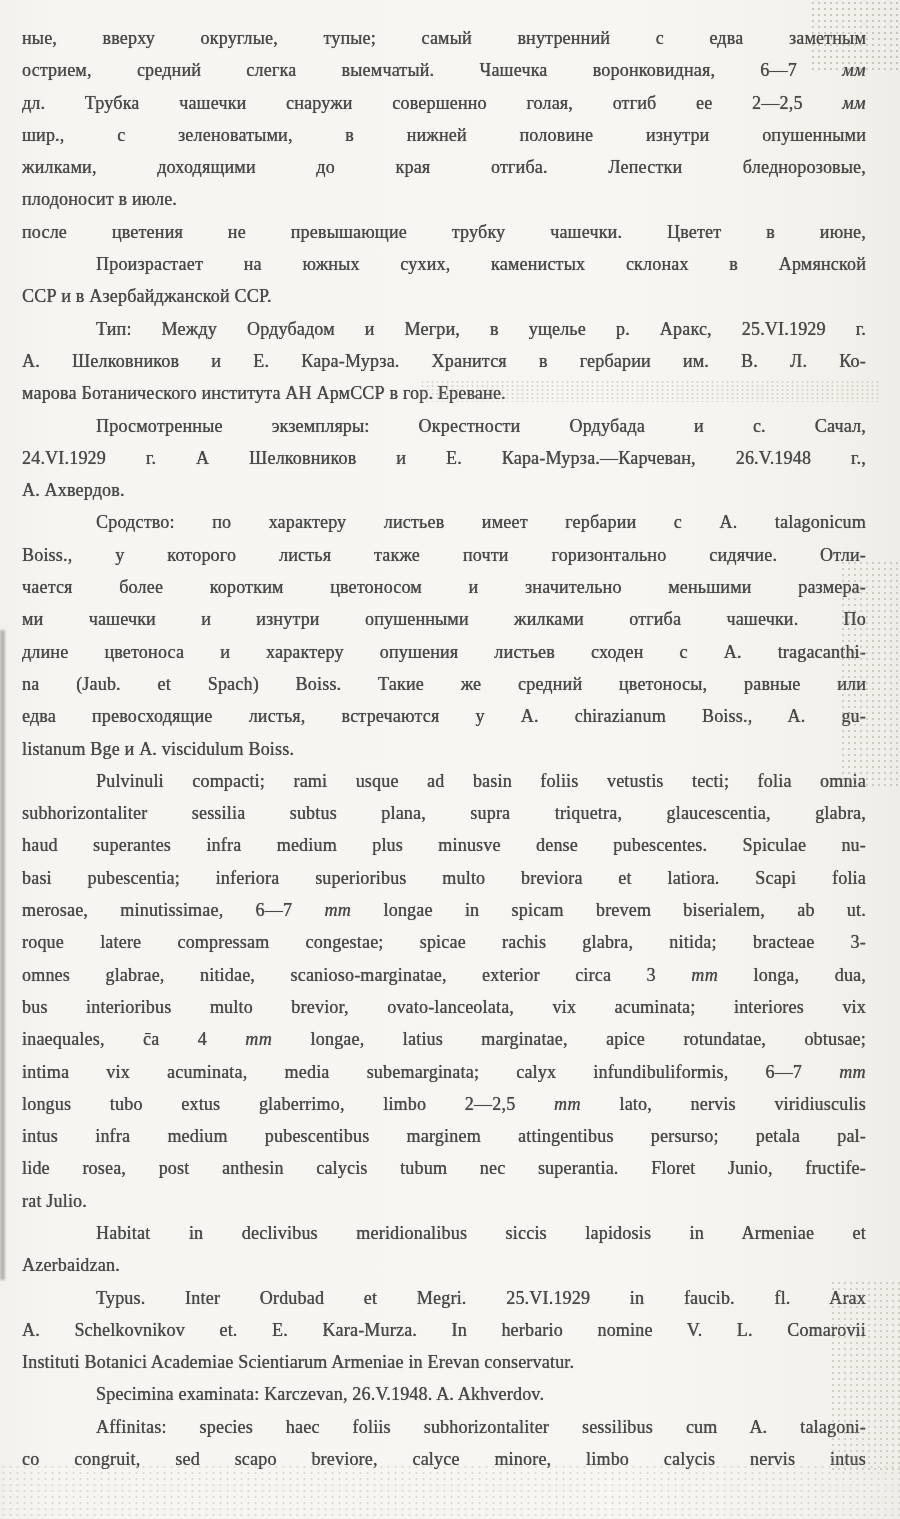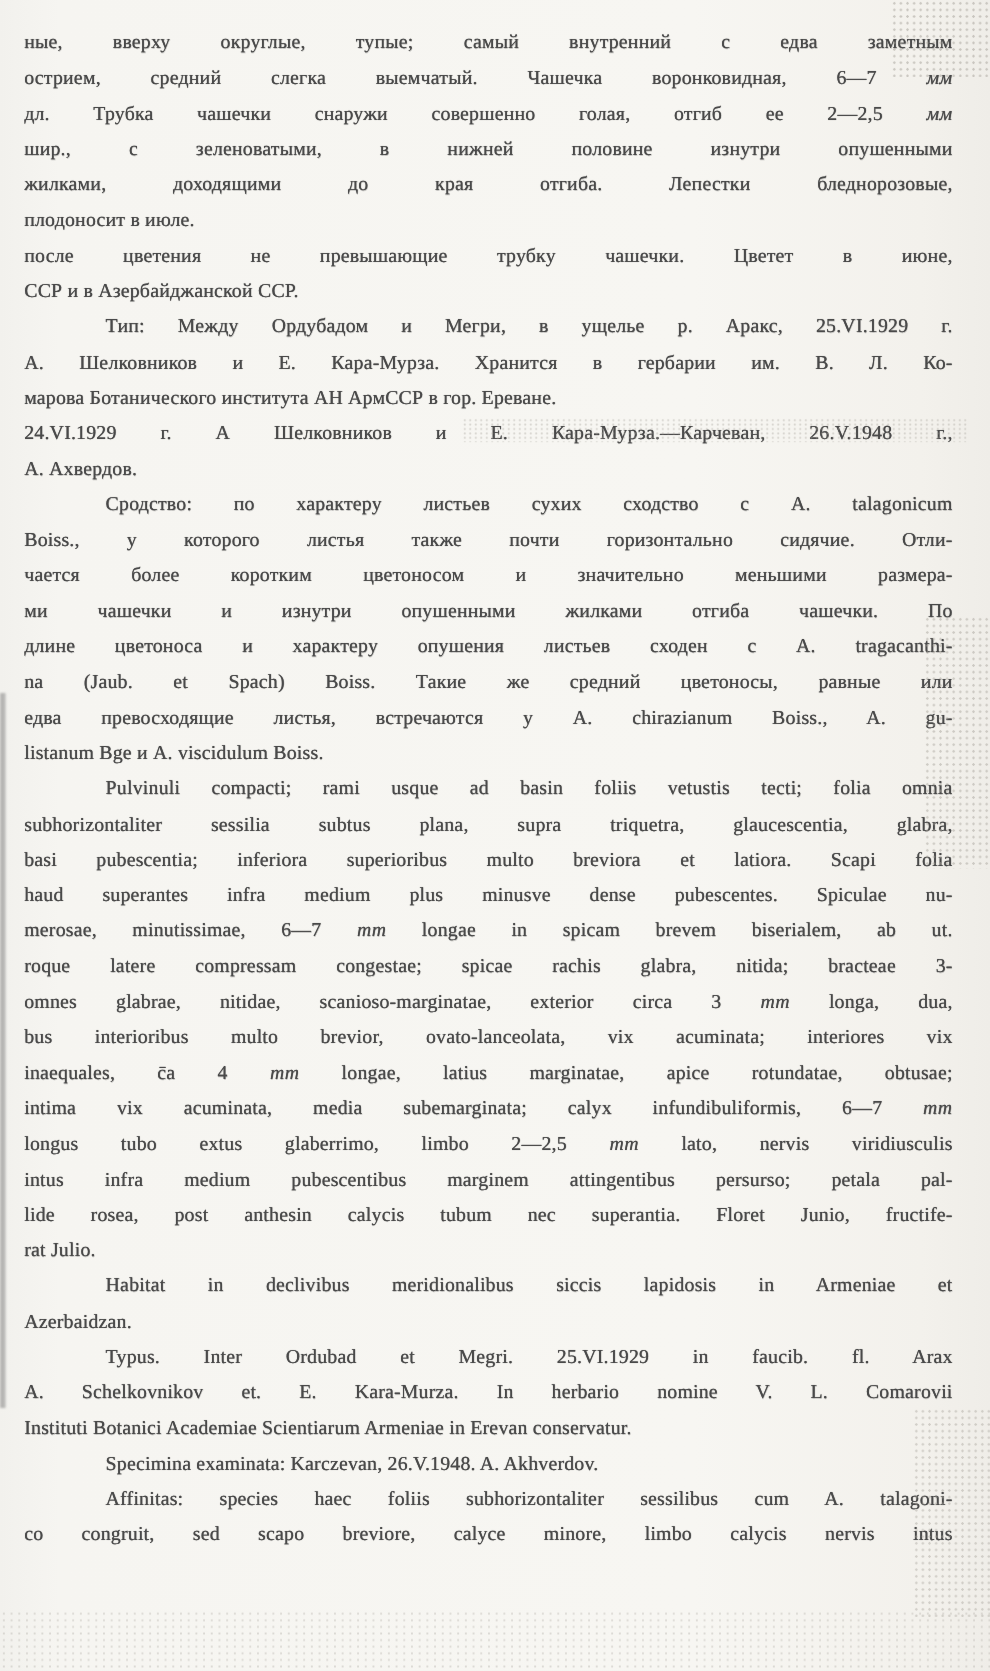--- a/index.html
+++ b/index.html
@@ -77,38 +77,40 @@
 
 <div class="page">
   <div class="text-block">
       <div class="line">ные, вверху округлые, тупые; самый внутренний с едва заметным</div>
       <div class="line">острием, средний слегка выемчатый. Чашечка воронковидная, 6—7 <i>мм</i></div>
       <div class="line">дл. Трубка чашечки снаружи совершенно голая, отгиб ее 2—2,5 <i>мм</i></div>
       <div class="line">шир., с зеленоватыми, в нижней половине изнутри опушенными</div>
       <div class="line">жилками, доходящими до края отгиба. Лепестки бледнорозовые,</div>
       <div class="line eop">плодоносит в июле.</div>
       <div class="line">после цветения не превышающие трубку чашечки. Цветет в июне,</div>
+      <div class="line indent">Произрастает на южных сухих, каменистых склонах в Армянской</div>
       <div class="line eop">ССР и в Азербайджанской ССР.</div>
       <div class="line indent">Тип: Между Ордубадом и Мегри, в ущелье р. Аракс, 25.VI.1929 г.</div>
       <div class="line">А. Шелковников и Е. Кара-Мурза. Хранится в гербарии им. В. Л. Ко-</div>
       <div class="line eop">марова Ботанического института АН АрмССР в гор. Ереване.</div>
+      <div class="line indent">Просмотренные экземпляры: Окрестности Ордубада и с. Сачал,</div>
       <div class="line">24.VI.1929 г. А Шелковников и Е. Кара-Мурза.—Карчеван, 26.V.1948 г.,</div>
       <div class="line eop">А. Ахвердов.</div>
-      <div class="line indent">Сродство: по характеру листьев сухих сходство с A. talagonicum</div>
+      <div class="line indent">Сродство: по характеру листьев имеет гербарии с A. talagonicum</div>
       <div class="line">Boiss., у которого листья также почти горизонтально сидячие. Отли-</div>
       <div class="line">чается более коротким цветоносом и значительно меньшими размера-</div>
       <div class="line">ми чашечки и изнутри опушенными жилками отгиба чашечки. По</div>
       <div class="line">длине цветоноса и характеру опушения листьев сходен с A. tragacanthi-</div>
       <div class="line">na (Jaub. et Spach) Boiss. Такие же средний цветоносы, равные или</div>
       <div class="line">едва превосходящие листья, встречаются у A. chirazianum Boiss., A. gu-</div>
       <div class="line eop">listanum Bge и A. viscidulum Boiss.</div>
       <div class="line indent">Pulvinuli compacti; rami usque ad basin foliis vetustis tecti; folia omnia</div>
       <div class="line">subhorizontaliter sessilia subtus plana, supra triquetra, glaucescentia, glabra,</div>
+      <div class="line">haud superantes infra medium plus minusve dense pubescentes. Spiculae nu-</div>
       <div class="line">basi pubescentia; inferiora superioribus multo breviora et latiora. Scapi folia</div>
-      <div class="line">haud superantes infra medium plus minusve dense pubescentes. Spiculae nu-</div>
       <div class="line">merosae, minutissimae, 6—7 <i>mm</i> longae in spicam brevem biserialem, ab ut.</div>
       <div class="line">roque latere compressam congestae; spicae rachis glabra, nitida; bracteae 3-</div>
       <div class="line">omnes glabrae, nitidae, scanioso-marginatae, exterior circa 3 <i>mm</i> longa, dua,</div>
       <div class="line">bus interioribus multo brevior, ovato-lanceolata, vix acuminata; interiores vix</div>
       <div class="line">inaequales, c̄a 4 <i>mm</i> longae, latius marginatae, apice rotundatae, obtusae;</div>
       <div class="line">intima vix acuminata, media subemarginata; calyx infundibuliformis, 6—7 <i>mm</i></div>
       <div class="line">longus tubo extus glaberrimo, limbo 2—2,5 <i>mm</i> lato, nervis viridiusculis</div>
       <div class="line">intus infra medium pubescentibus marginem attingentibus persurso; petala pal-</div>
       <div class="line">lide rosea, post anthesin calycis tubum nec superantia. Floret Junio, fructife-</div>
       <div class="line eop">rat Julio.</div>

